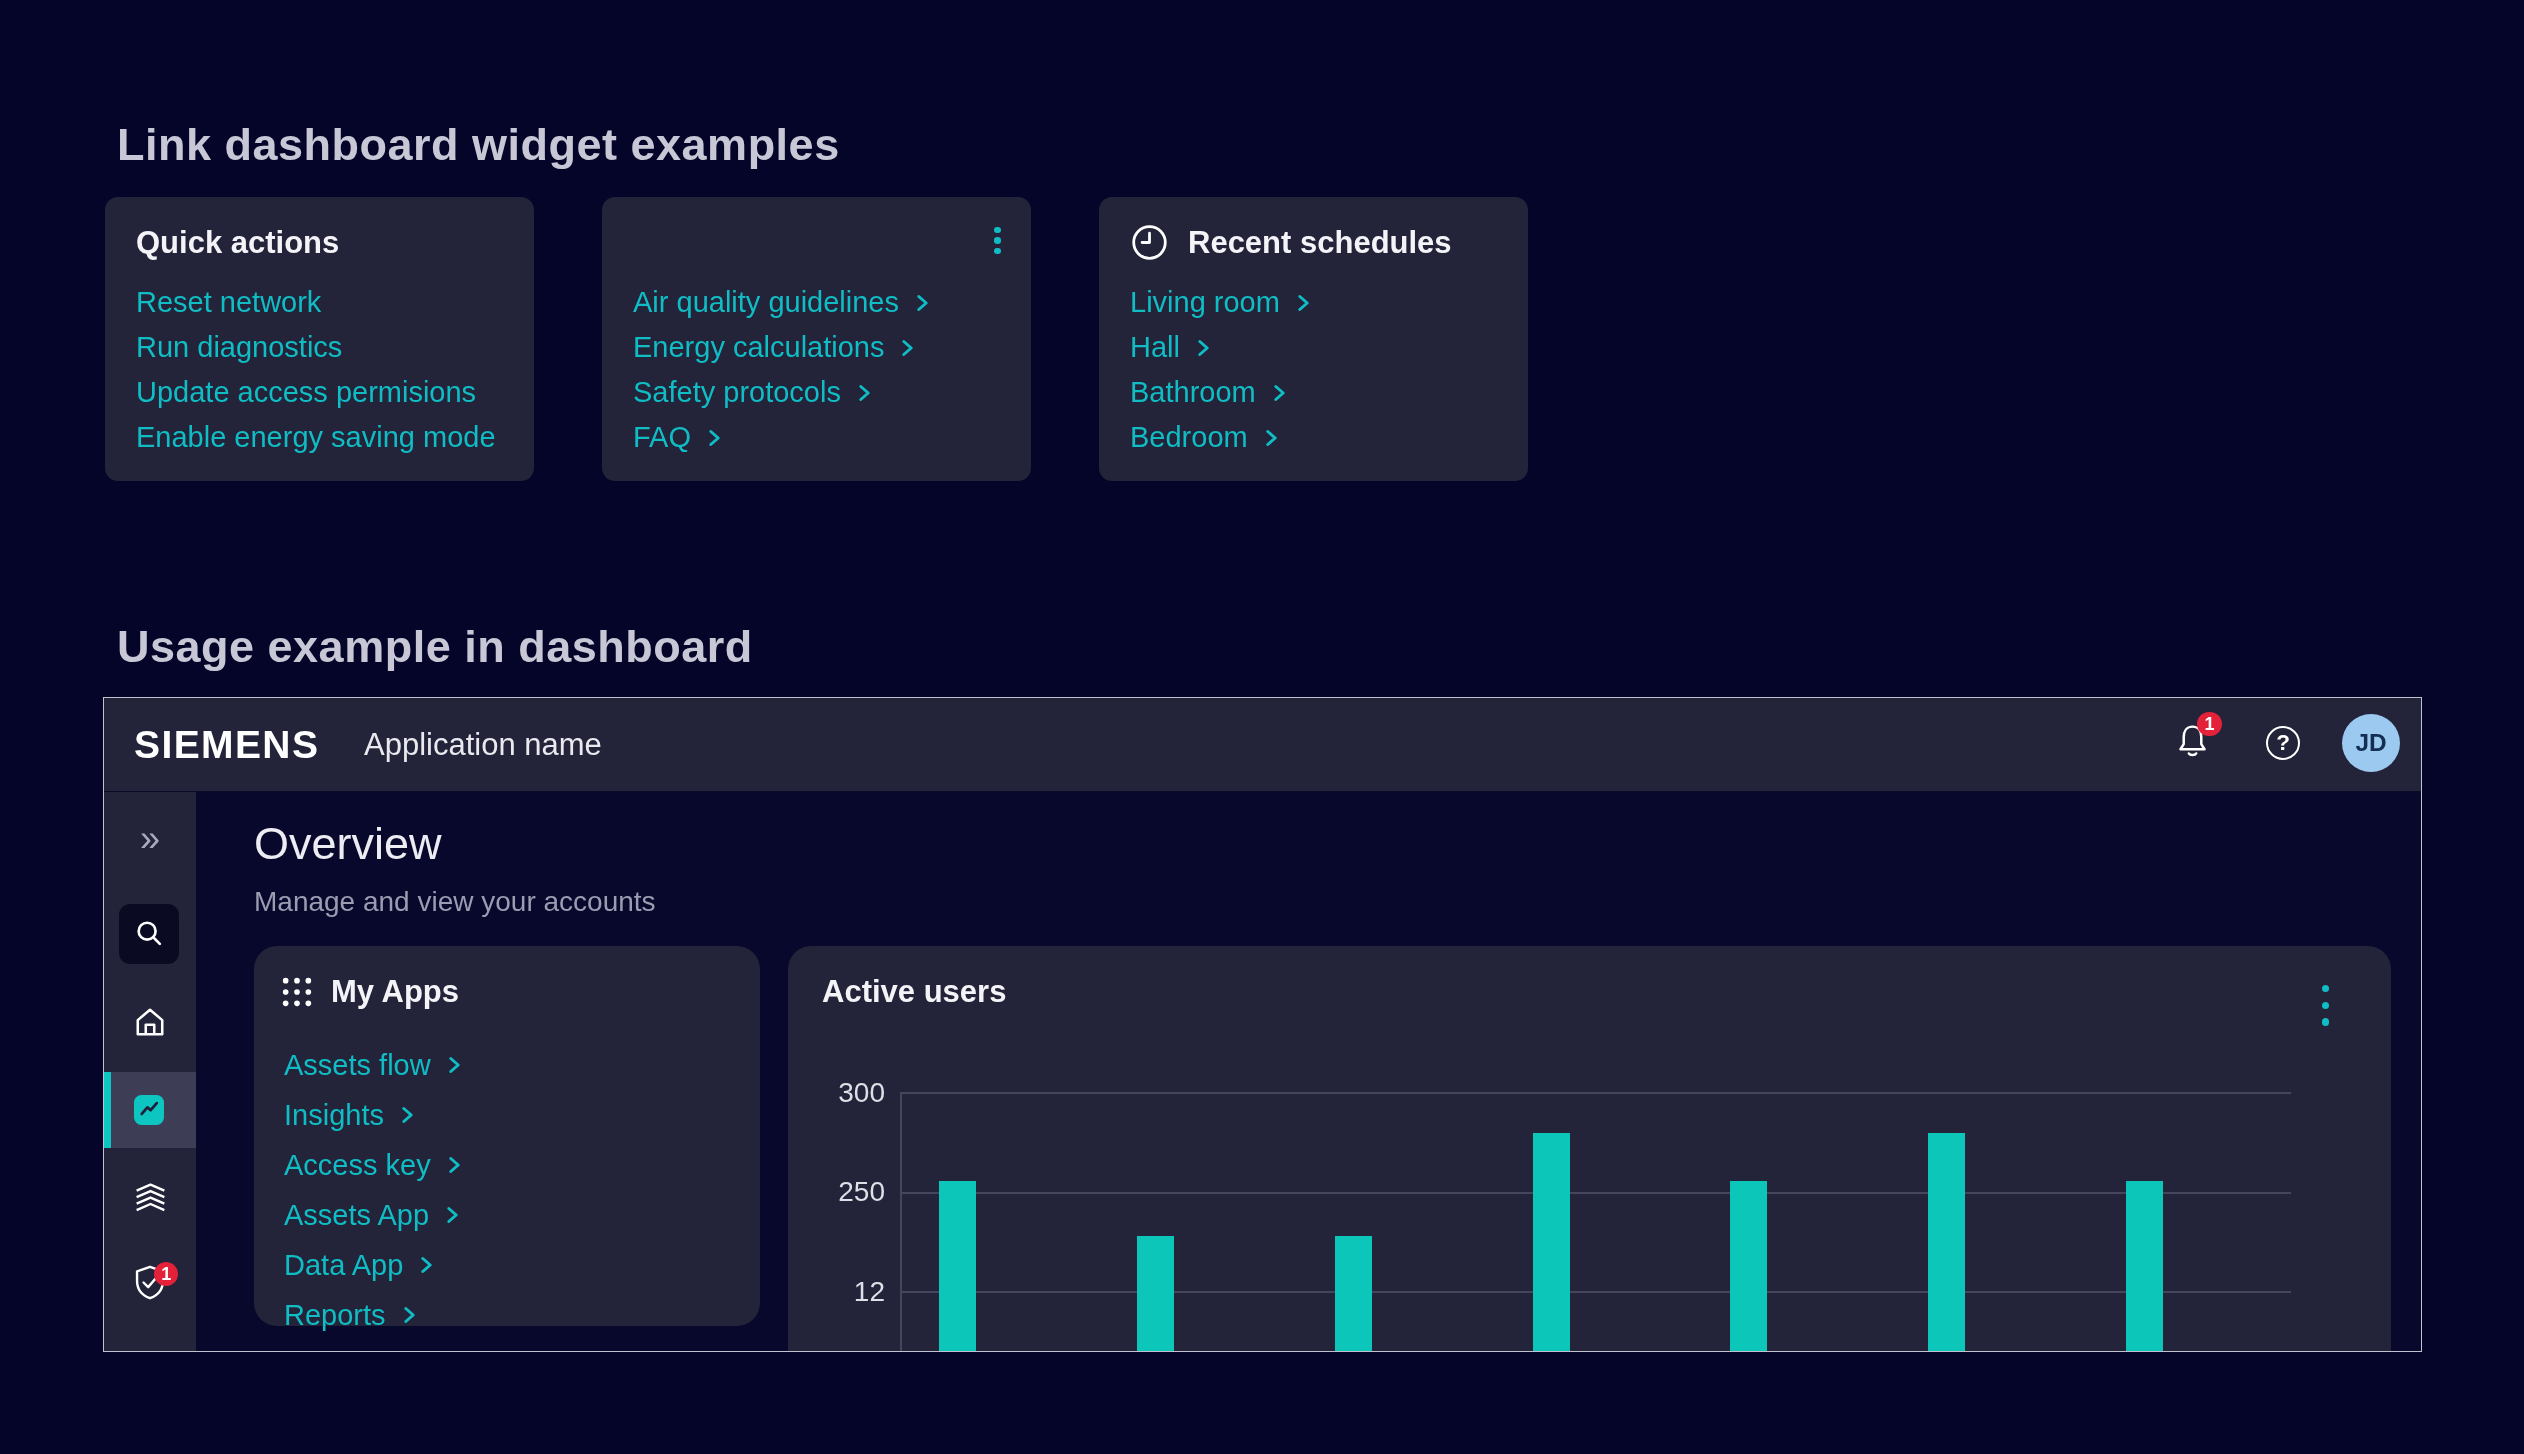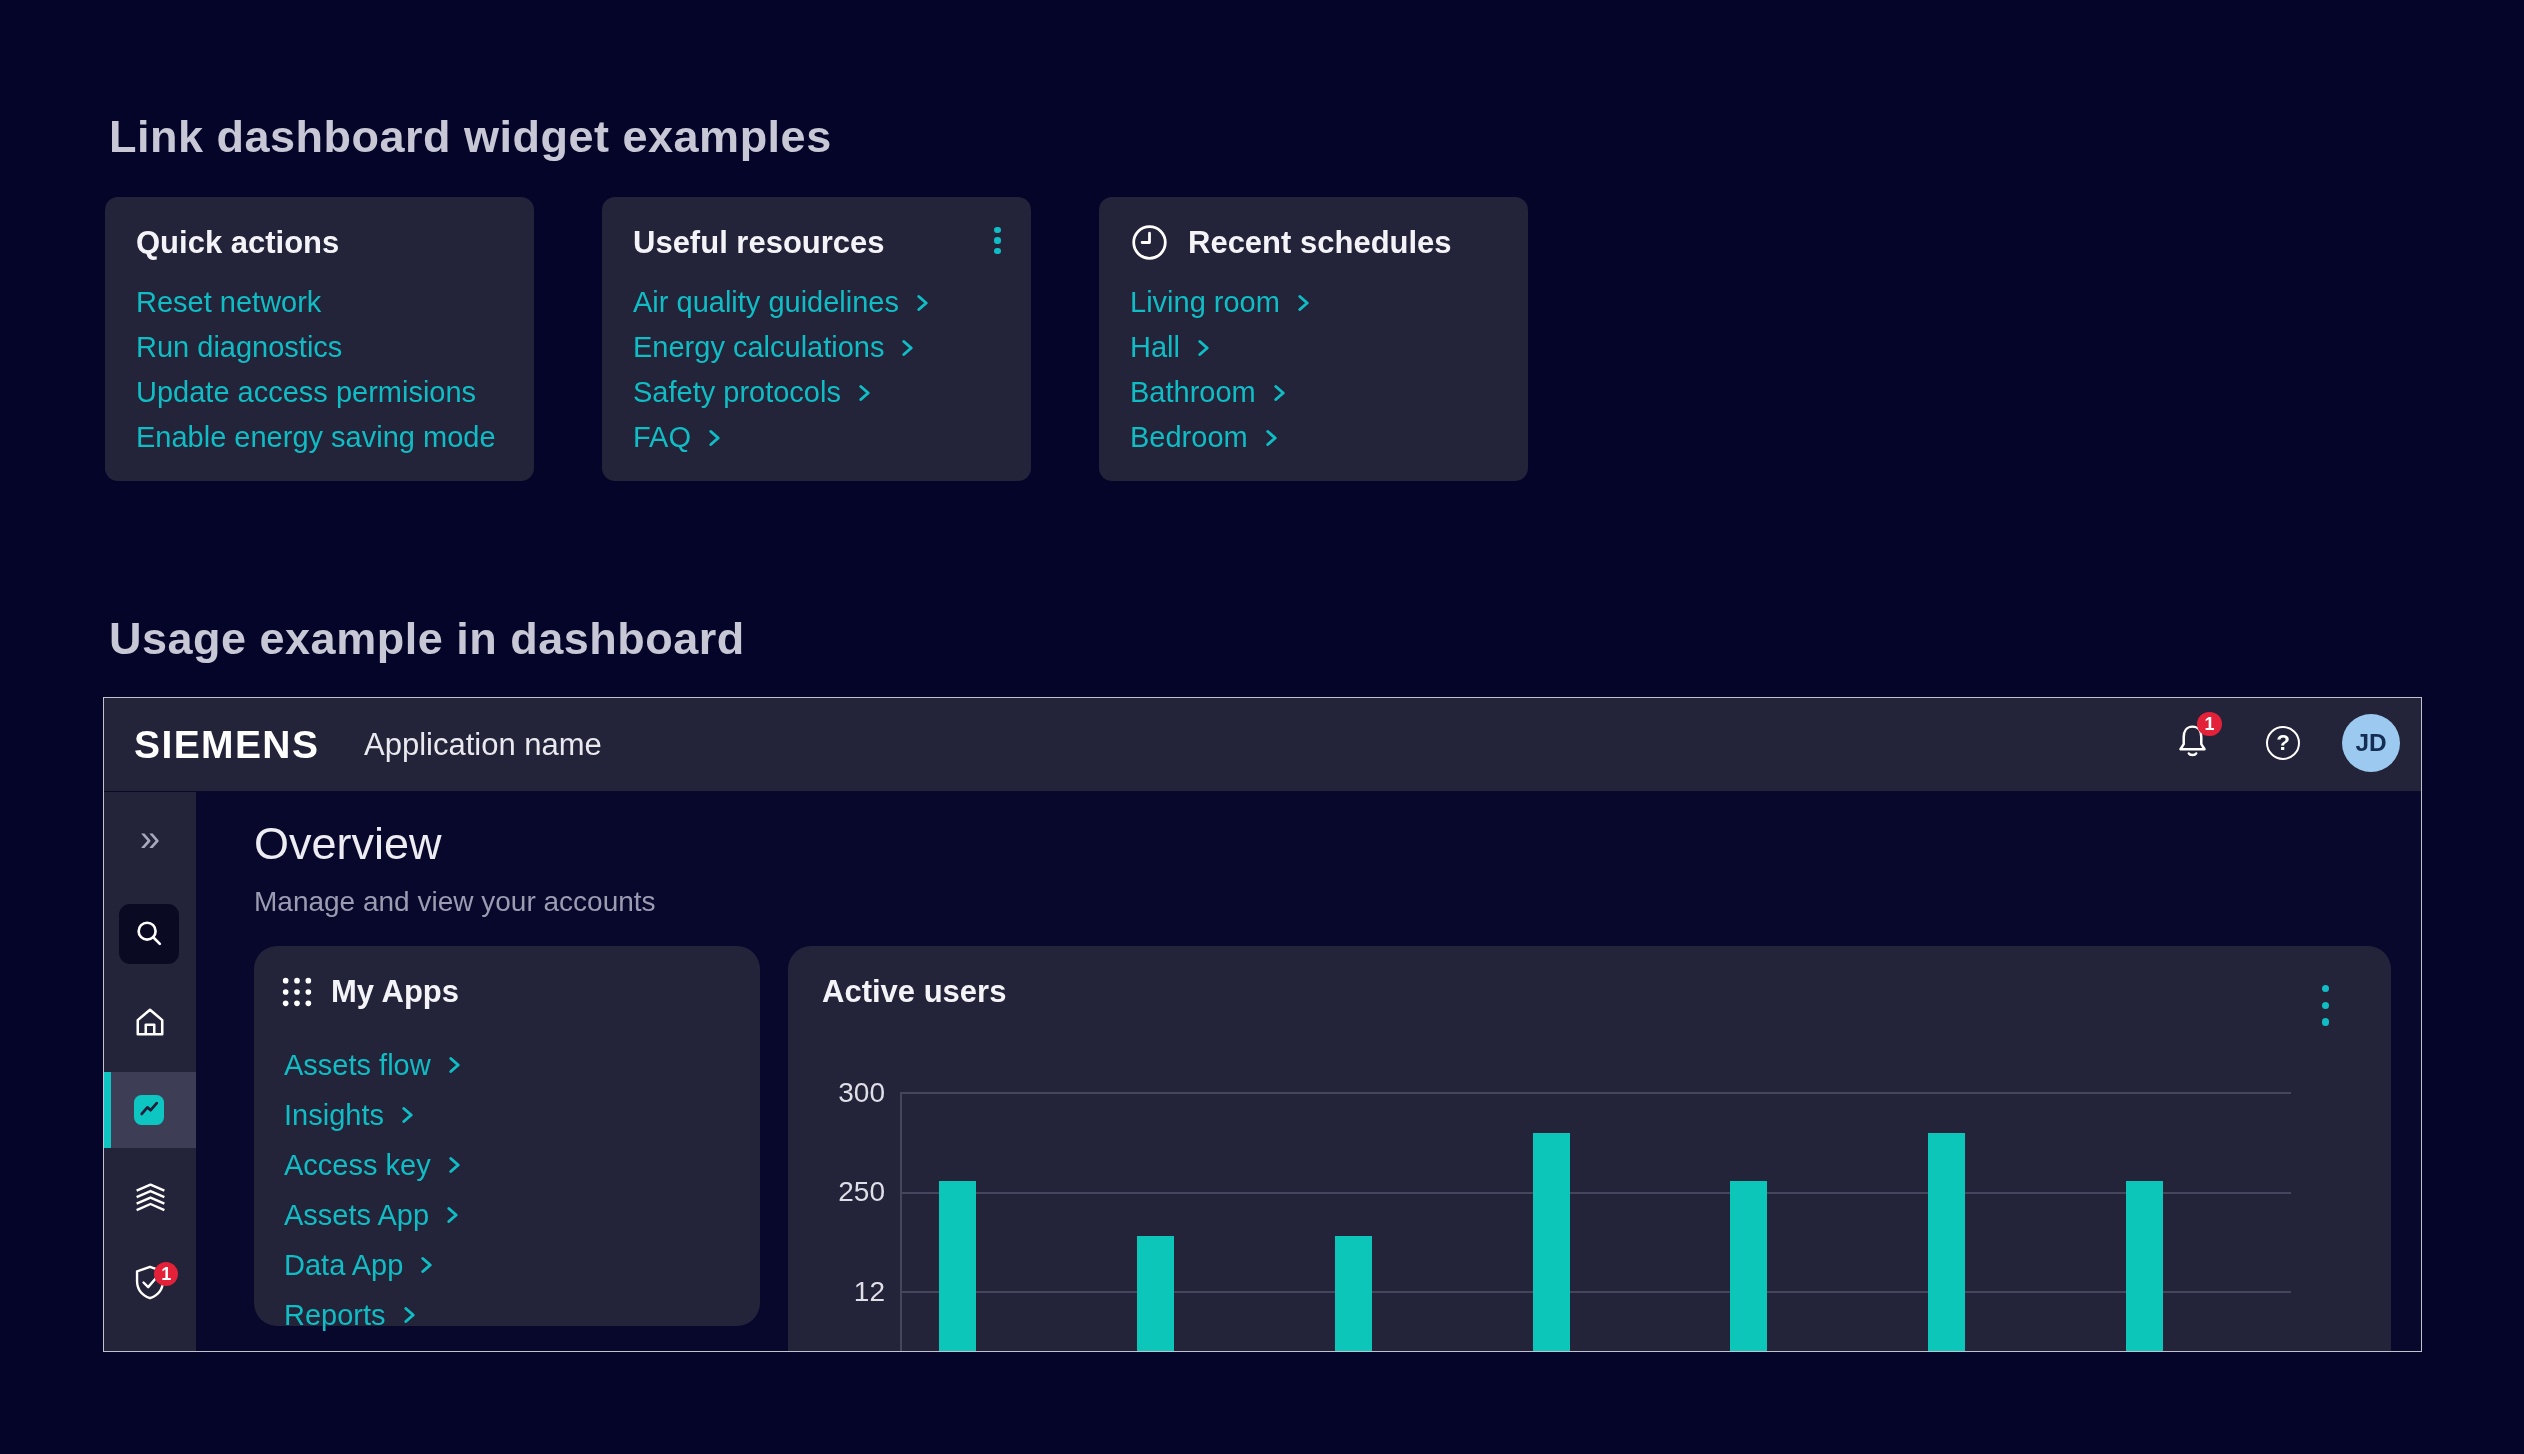--- a/index.html
+++ b/index.html
@@ -1,20 +1,20 @@
 <!DOCTYPE html>
 <html style="font-size:15px"><head>
 <meta charset="utf-8">
 <style>
   html,body{margin:0;padding:0;background:#05052A;}
   body{position:relative;width:2525px;height:1455px;overflow:hidden;
        font-family:"Liberation Sans", sans-serif;-webkit-font-smoothing:antialiased;}
 
   
-  .section-title{position:absolute;left:105px;margin:4px;color:#C7C7D5;
+  .section-title{position:absolute;left:105px;margin:12px;color:#C7C7D5;
                  font-size:45px;font-weight:700;letter-spacing:0.5px;}
   #title-widgets{top:107px;}
   #title-usage{top:609px;}
 
   
   .cards-row{position:absolute;left:105px;top:197px;display:flex;gap:68px;}
   .wcard{position:relative;width:429px;height:284px;background:#232339;border-radius:13px;}
   .card-head{position:absolute;left:31px;top:24.4px;right:26px;height:43px;
              display:flex;align-items:center;gap:19px;}
   .card-head h2{margin:0;color:#F4F4F8;font-size:31px;font-weight:700;}
@@ -111,23 +111,20 @@
         <a class="link" href="#">
           <span class="link-label">Update access permisions</span>
         </a>
         <a class="link" href="#">
           <span class="link-label">Enable energy saving mode</span>
         </a>
       </nav>
   </div>
 
   <div class="wcard">
-    <div class="card-head">
-      <h2>Useful resources</h2>
-    </div>
     <div class="kebab">
         <i></i>
         <i></i>
         <i></i>
       </div>
     <nav class="links">
         <a class="link" href="#">
           <span class="link-label">Air quality guidelines</span>
           <span class="chev">
             <svg width="17" height="26" viewBox="0 0 18 28">

